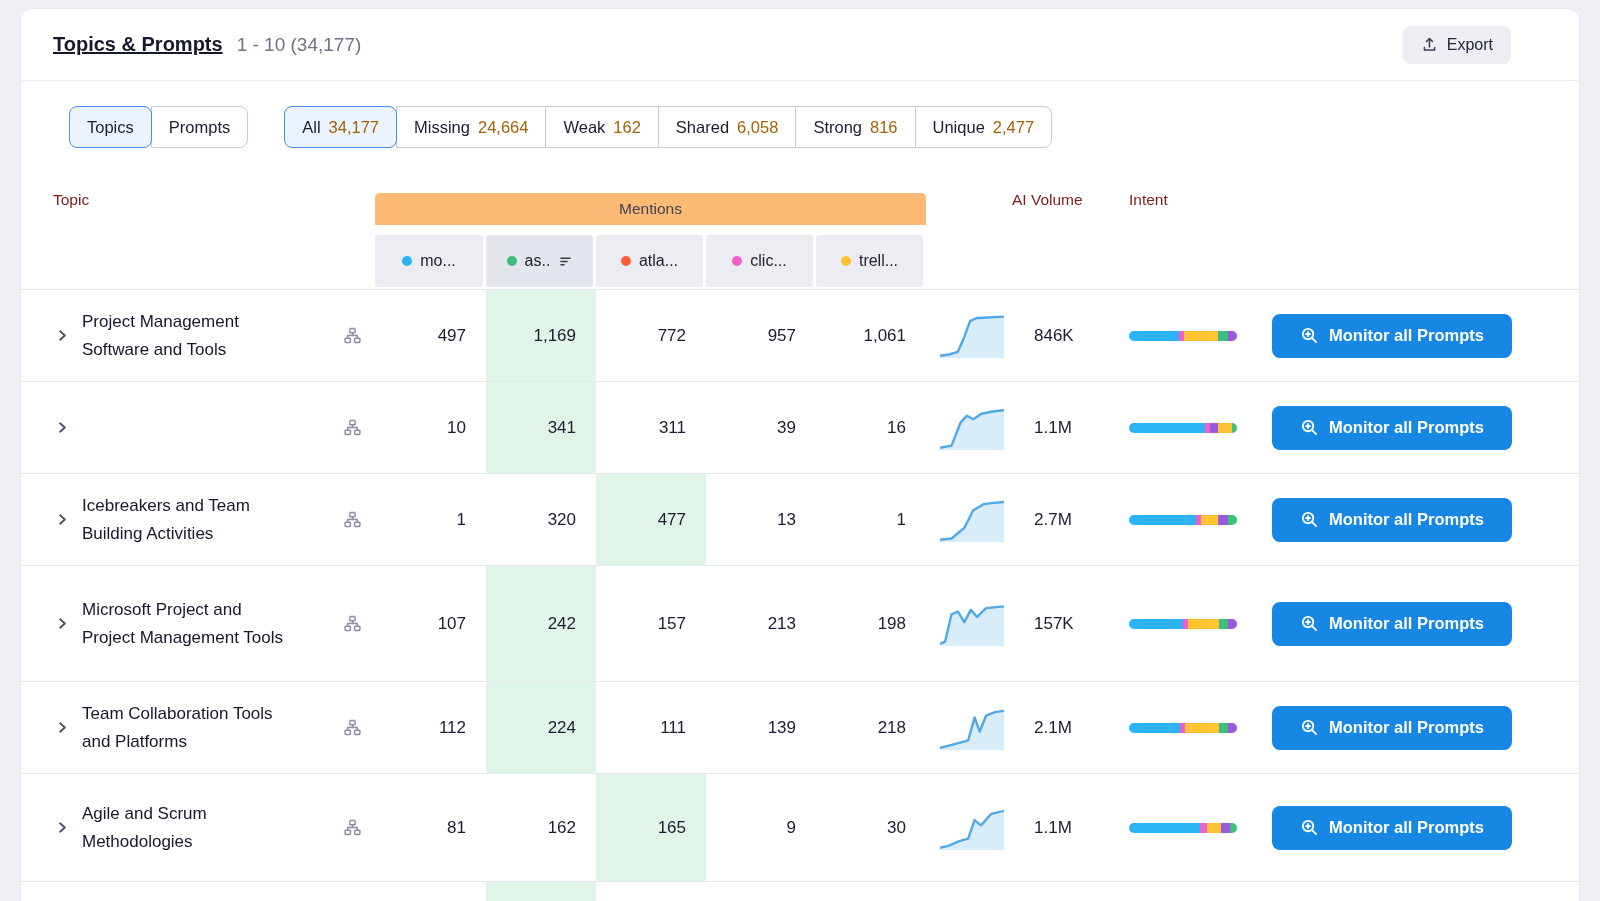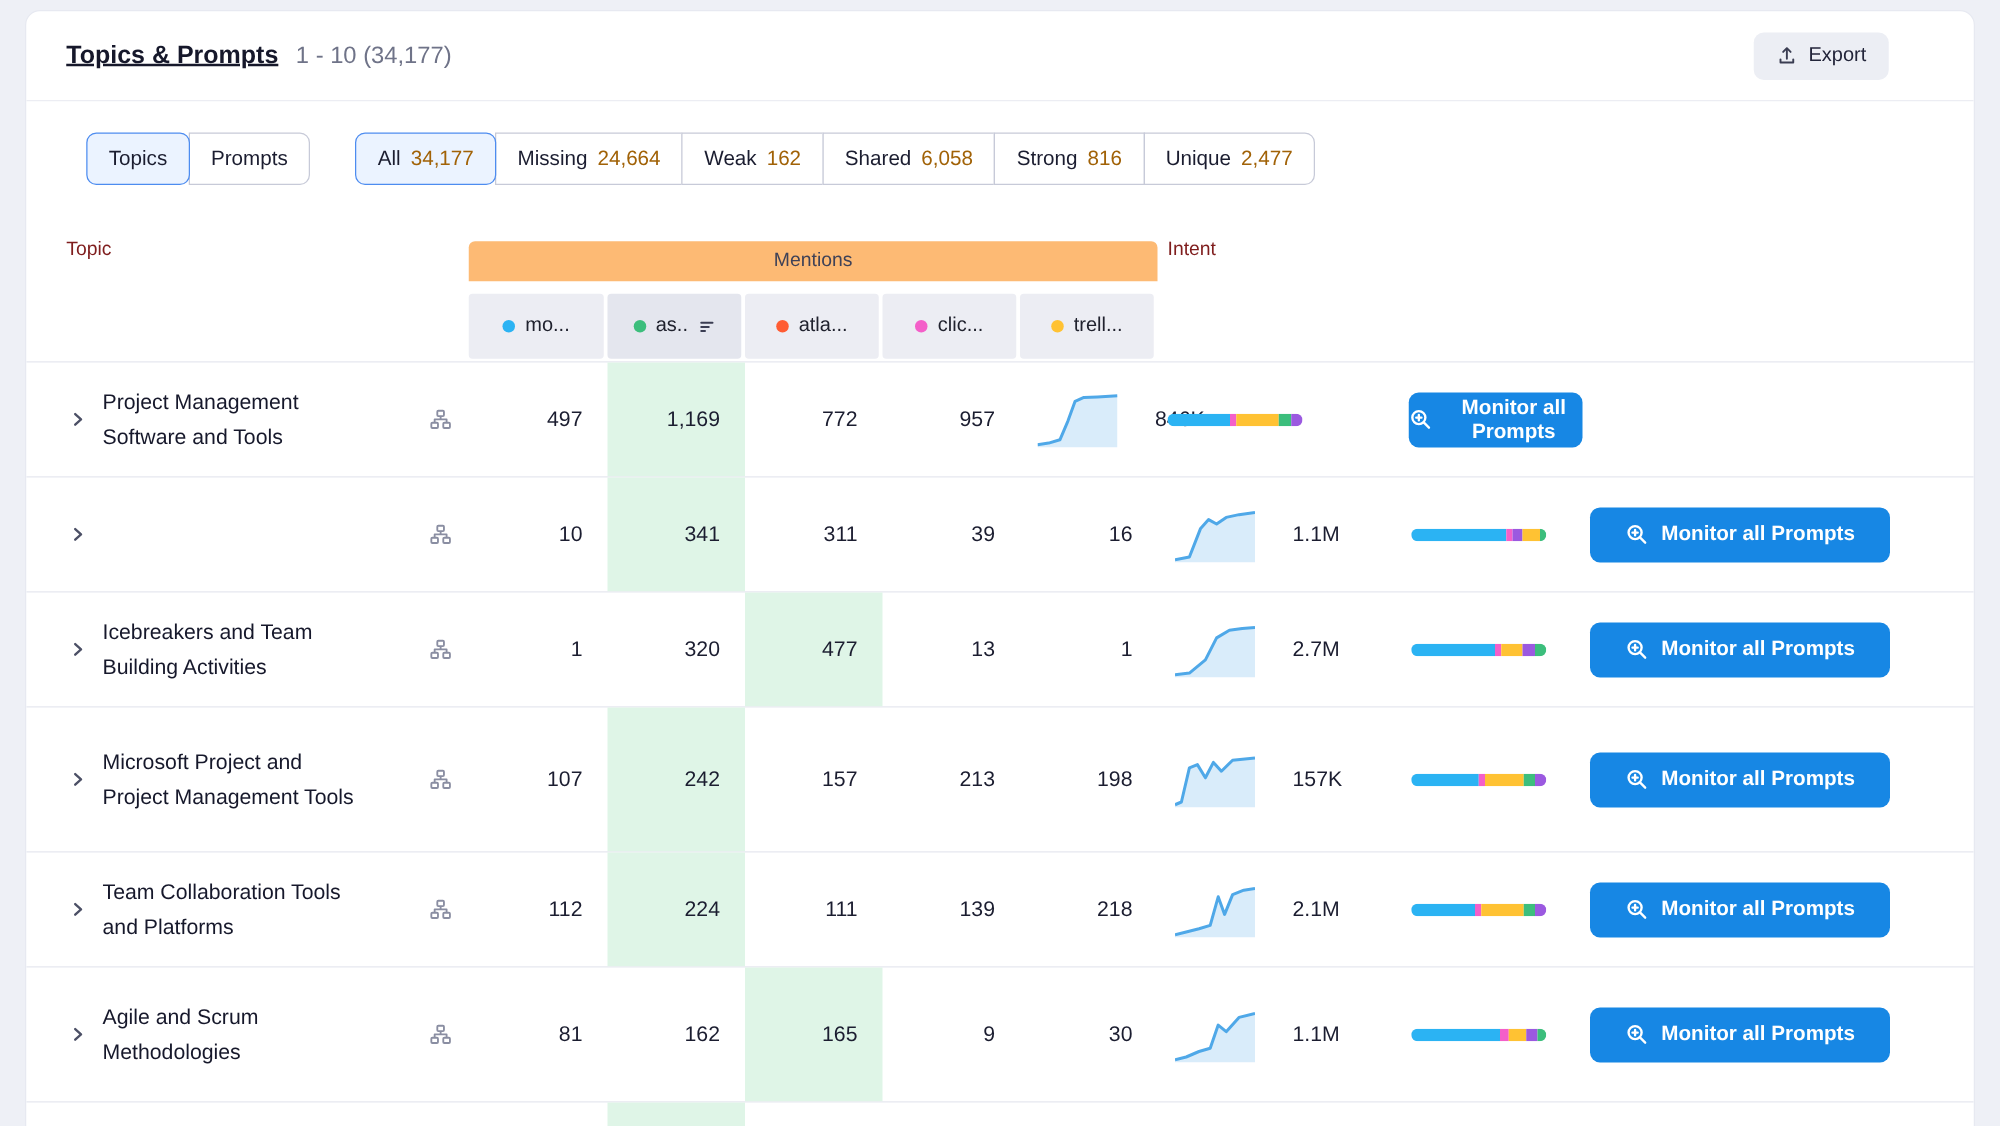--- a/index.html
+++ b/index.html
@@ -162,20 +162,21 @@
       <button class="seg">
         <span>Unique</span>
         <span class="count">2,477</span>
       </button>
     </div>
   </div>
 
   <div class="grid-cols thead-row1">
     <div class="th-label th-topic">Topic</div>
     <div class="mentions-band">Mentions</div>
+    <div class="th-label th-ai">AI Volume</div>
     <div class="th-label th-intent">Intent</div>
     <div></div>
   </div>
 
   <div class="grid-cols thead-row2">
     <div></div>
     <div class="mention-col">
       <span class="dot" style="background: rgb(43, 179, 243);"></span>
       <span>mo...</span>
 
@@ -233,20 +234,23 @@
           <span class="num">497</span>
         </div>
     <div class="cell mcell hl">
           <span class="num">1,169</span>
         </div>
     <div class="cell mcell">
           <span class="num">772</span>
         </div>
     <div class="cell mcell">
           <span class="num">957</span>
+        </div>
+    <div class="cell mcell">
+          <span class="num">1,061</span>
         </div>
     <div class="cell cell-spark">
       <span class="spark">
             <svg viewBox="0 0 100 100" preserveAspectRatio="none" class="spark-svg">
               <path d="M0,95 L14,92 L28,86 L38,52 L47,16 L58,9 L75,8 L100,6 L100,100 L0,100 Z" fill="#D9ECFA"></path>
               <path d="M0,95 L14,92 L28,86 L38,52 L47,16 L58,9 L75,8 L100,6" fill="none" stroke="#4FA8E8" stroke-width="2.4" stroke-linejoin="round" vector-effect="non-scaling-stroke"></path>
             </svg>
           </span>
       <span class="vol">846K</span>
     </div>

